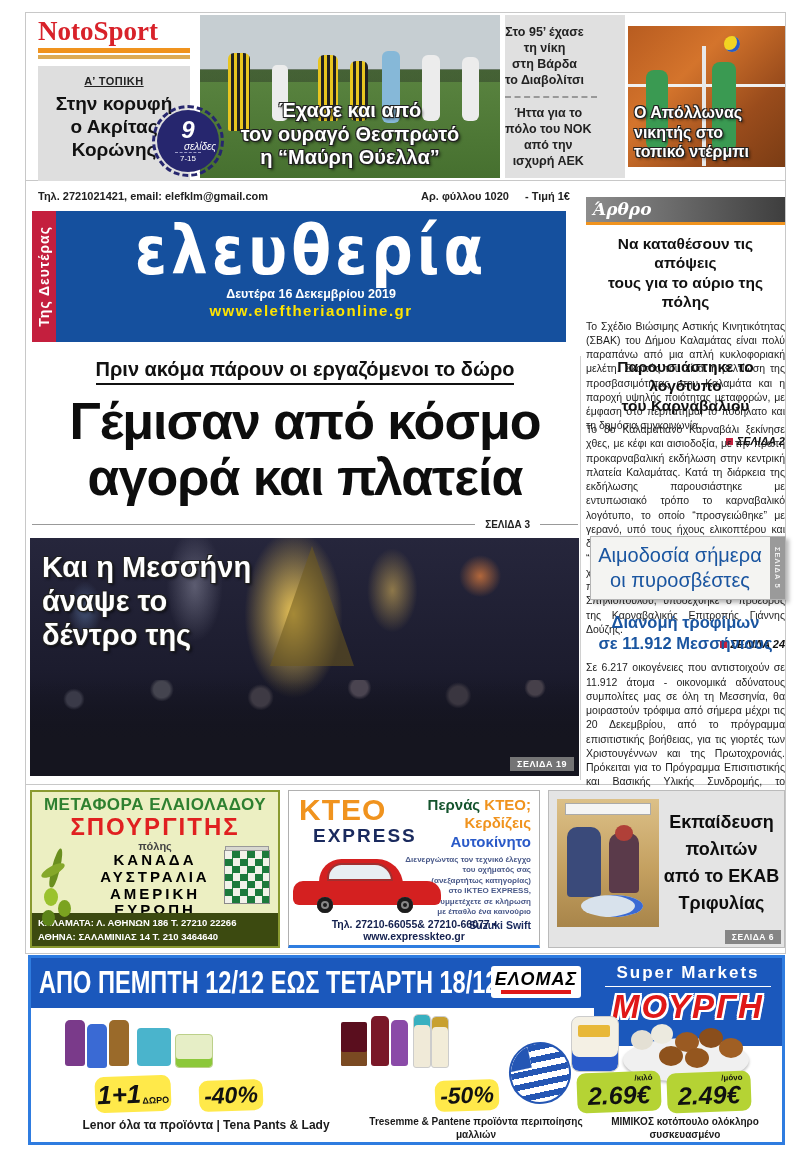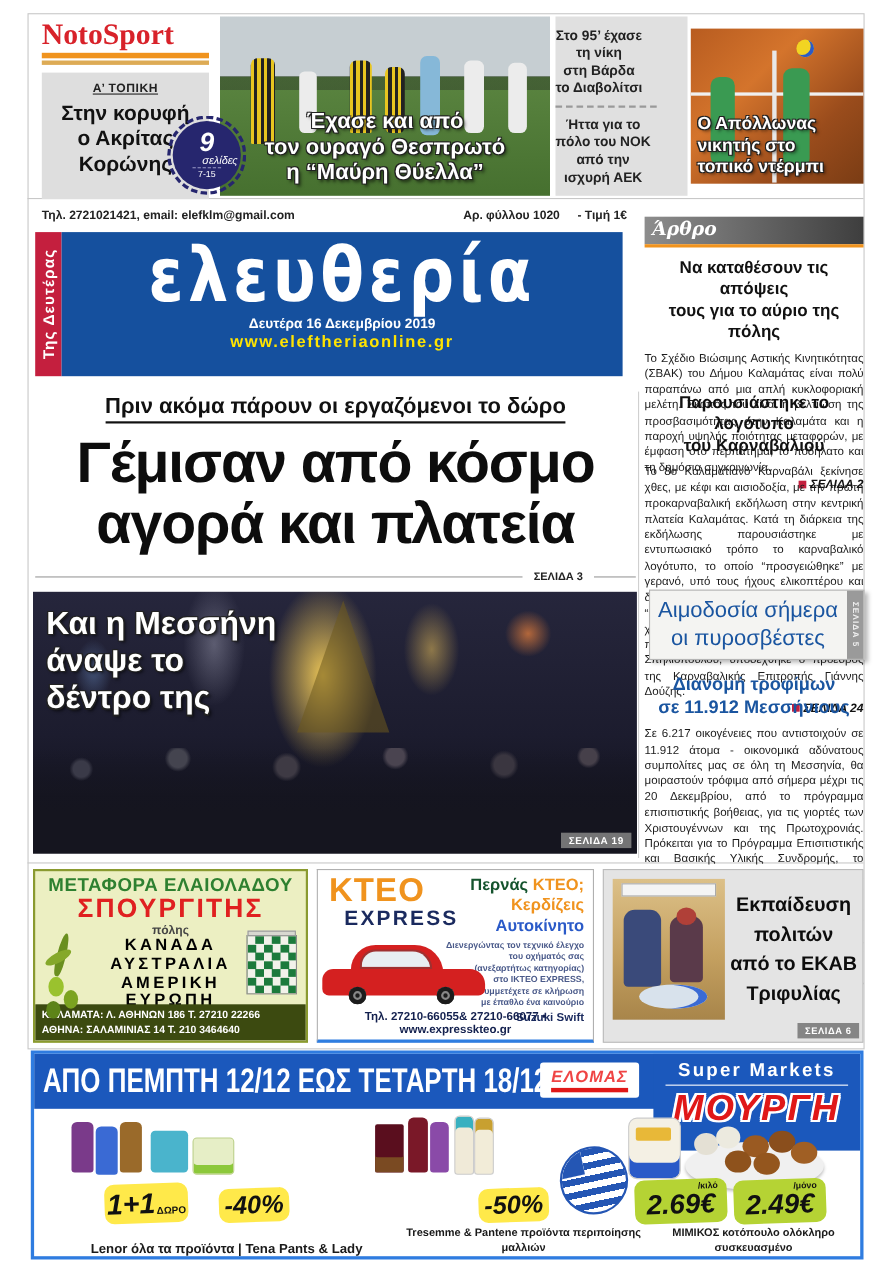--- a/index.html
+++ b/index.html
@@ -230,21 +230,21 @@
 πολιτών
 από το ΕΚΑΒ
 Τριφυλίας</div>
     <div class="gray-badge" style="position:absolute;right:3px;bottom:3px;font-size:8.5px;">ΣΕΛΙΔΑ 6</div>
   </div>
 
   <div class="abs" style="left:28px;top:955px;width:757px;height:190px;border:3px solid #2f7ce0;box-sizing:border-box;background:#fff;overflow:hidden;">
     <div style="position:absolute;left:0;top:0;width:100%;height:50px;background:#1b58bc;"></div>
     <div style="position:absolute;left:8px;top:7px;font-size:31px;font-weight:bold;color:#fff;transform:scaleX(.76);transform-origin:left;white-space:nowrap;">ΑΠΟ ΠΕΜΠΤΗ 12/12 ΕΩΣ ΤΕΤΑΡΤΗ 18/12</div>
     <div style="position:absolute;left:460px;top:8px;width:90px;height:32px;background:#fff;border-radius:3px;display:flex;flex-direction:column;align-items:center;justify-content:center;">
-      <span style="color:#ef4444;font-size:15px;font-weight:800;font-style:italic;letter-spacing:1px;line-height:1;">ΕΛΟΜΑΣ</span>
+      <span style="color:#000000;font-size:18px;font-weight:800;font-style:italic;letter-spacing:1px;line-height:1;">ΕΛΟΜΑΣ</span>
       <span style="display:block;width:78%;height:4px;background:#e01818;margin-top:2px;"></span>
     </div>
     <div style="position:absolute;right:0;top:0;width:188px;height:88px;background:#1b58bc;text-align:center;">
       <div style="color:#fff;font-size:17px;font-weight:800;letter-spacing:2px;margin-top:5px;">Super Markets</div>
       <div style="width:88%;height:1px;background:#fff;margin:3px auto;"></div>
       <div style="font-size:33px;font-weight:800;color:#e01818;letter-spacing:2px;line-height:1;text-shadow:-2px -2px 0 #fff,2px -2px 0 #fff,-2px 2px 0 #fff,2px 2px 0 #fff,0 -2px 0 #fff,0 2px 0 #fff,-2px 0 0 #fff,2px 0 0 #fff;font-style:italic;">ΜΟΥΡΓΗ</div>
     </div>
 
     <div style="position:absolute;left:34px;top:62px;width:20px;height:46px;background:#7a3a8a;border-radius:5px 5px 3px 3px;"></div>
     <div style="position:absolute;left:56px;top:66px;width:20px;height:44px;background:#3a6ad4;border-radius:5px 5px 3px 3px;"></div>
@@ -280,20 +280,20 @@
     <div style="position:absolute;left:404px;top:122px;width:64px;height:31px;background:#ffe94a;border-radius:9px;transform:rotate(-2deg);display:flex;align-items:center;justify-content:center;font-size:23px;font-weight:800;font-style:italic;color:#111;">-50%</div>
     <div style="position:absolute;left:546px;top:114px;width:84px;height:40px;background:#b5d334;border-radius:9px;transform:rotate(-2deg);">
       <span style="position:absolute;right:8px;top:2px;font-size:8px;font-weight:800;color:#111;">/κιλό</span>
       <span style="position:absolute;left:0;right:0;bottom:4px;text-align:center;font-size:25px;font-weight:800;font-style:italic;color:#111;line-height:1;">2.69€</span>
     </div>
     <div style="position:absolute;left:636px;top:114px;width:84px;height:40px;background:#b5d334;border-radius:9px;transform:rotate(-2deg);">
       <span style="position:absolute;right:8px;top:2px;font-size:8px;font-weight:800;color:#111;">/μόνο</span>
       <span style="position:absolute;left:0;right:0;bottom:4px;text-align:center;font-size:25px;font-weight:800;font-style:italic;color:#111;line-height:1;">2.49€</span>
     </div>
 
-    <div style="position:absolute;left:10px;top:170px;width:330px;text-align:center;font-size:12px;font-weight:bold;color:#1a1a1a;">Lenor όλα τα προϊόντα | Tena Pants &amp; Lady</div>
+    <div style="position:absolute;left:10px;top:160px;width:330px;text-align:center;font-size:12px;font-weight:bold;color:#1a1a1a;">Lenor όλα τα προϊόντα | Tena Pants &amp; Lady</div>
     <div class="pre" style="position:absolute;left:330px;top:157px;width:230px;text-align:center;font-size:10px;font-weight:bold;line-height:1.3;color:#1a1a1a;">Tresemme &amp; Pantene προϊόντα περιποίησης μαλλιών
 &amp; Βαφές μαλλιών Schwarzkopf &amp; Syoss</div>
     <div class="pre" style="position:absolute;left:556px;top:157px;width:196px;text-align:center;font-size:10px;font-weight:bold;line-height:1.3;color:#1a1a1a;">ΜΙΜΙΚΟΣ κοτόπουλο ολόκληρο συσκευασμένο
 Μελομακάρονα 400g &amp; Κουραμπιέδες αμυγδάλου 350g</div>
   </div>
 
 </div>
 
 </body></html>

